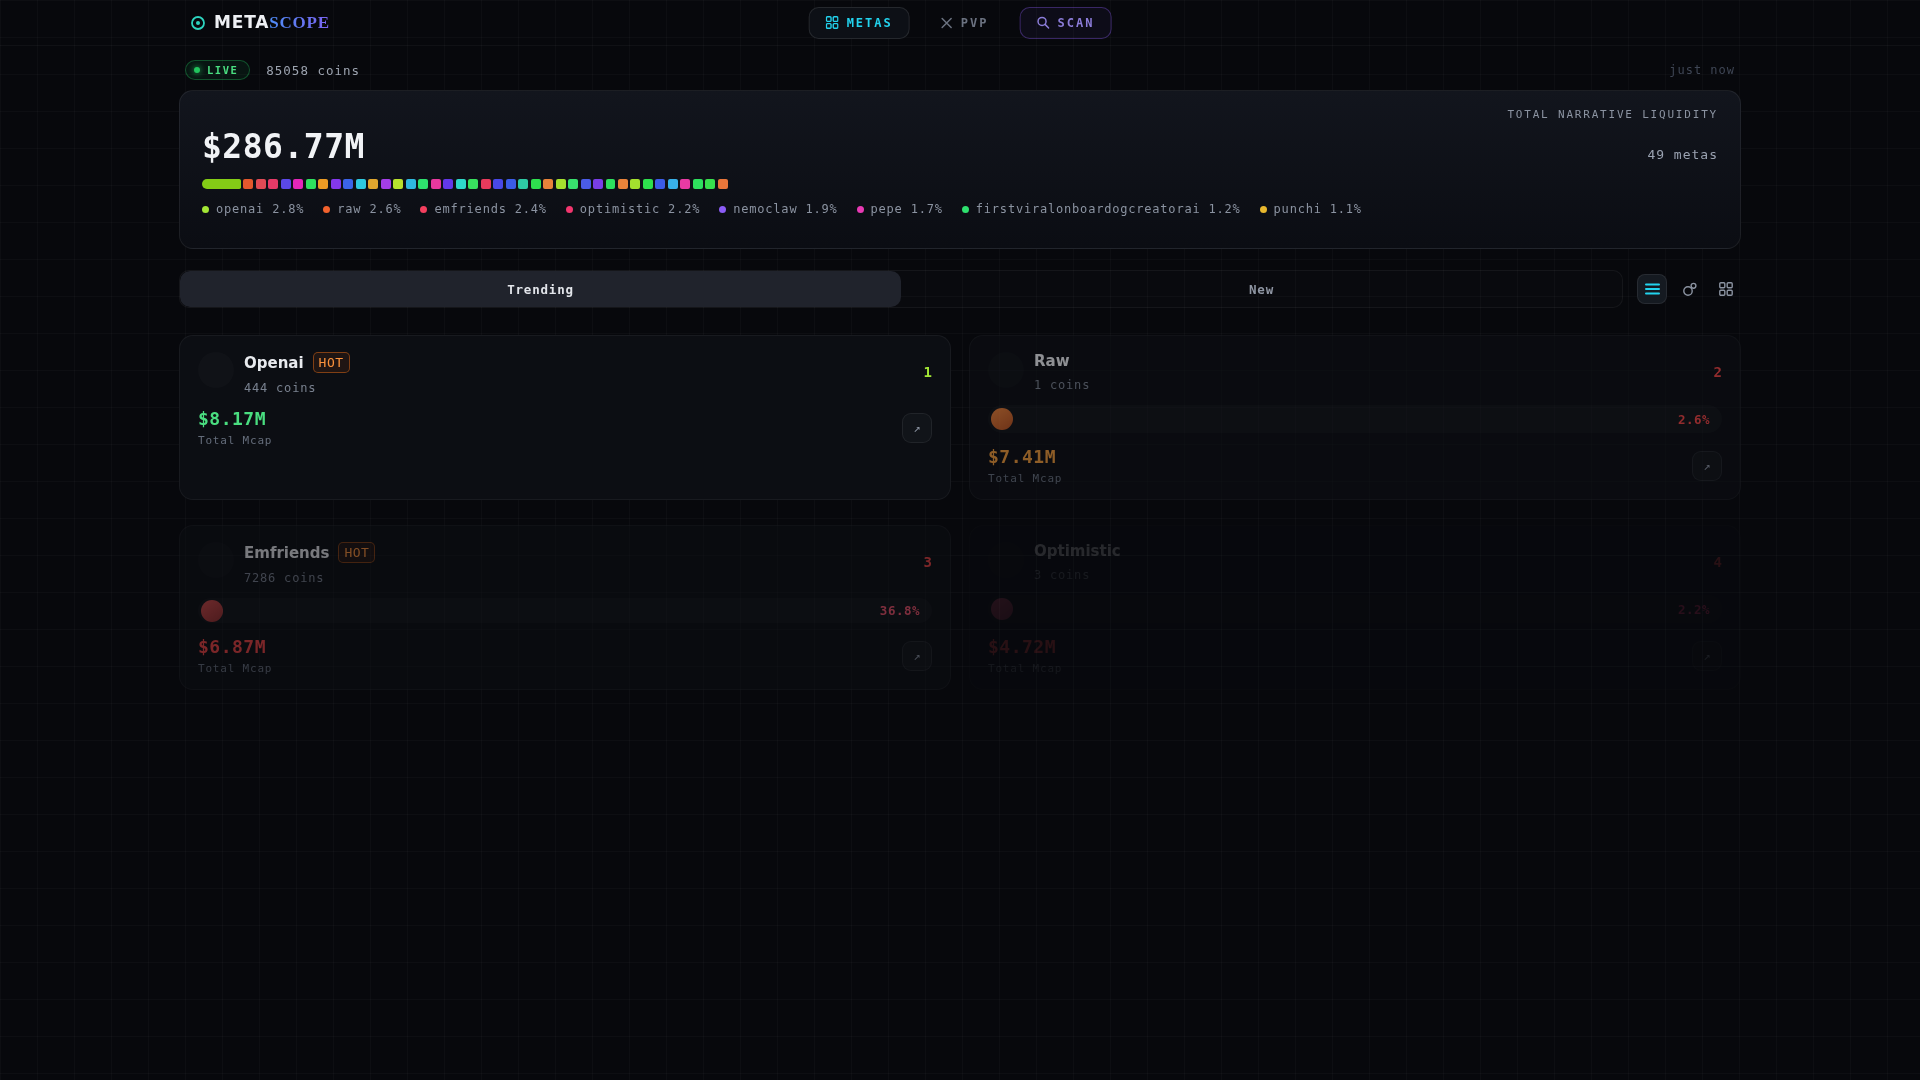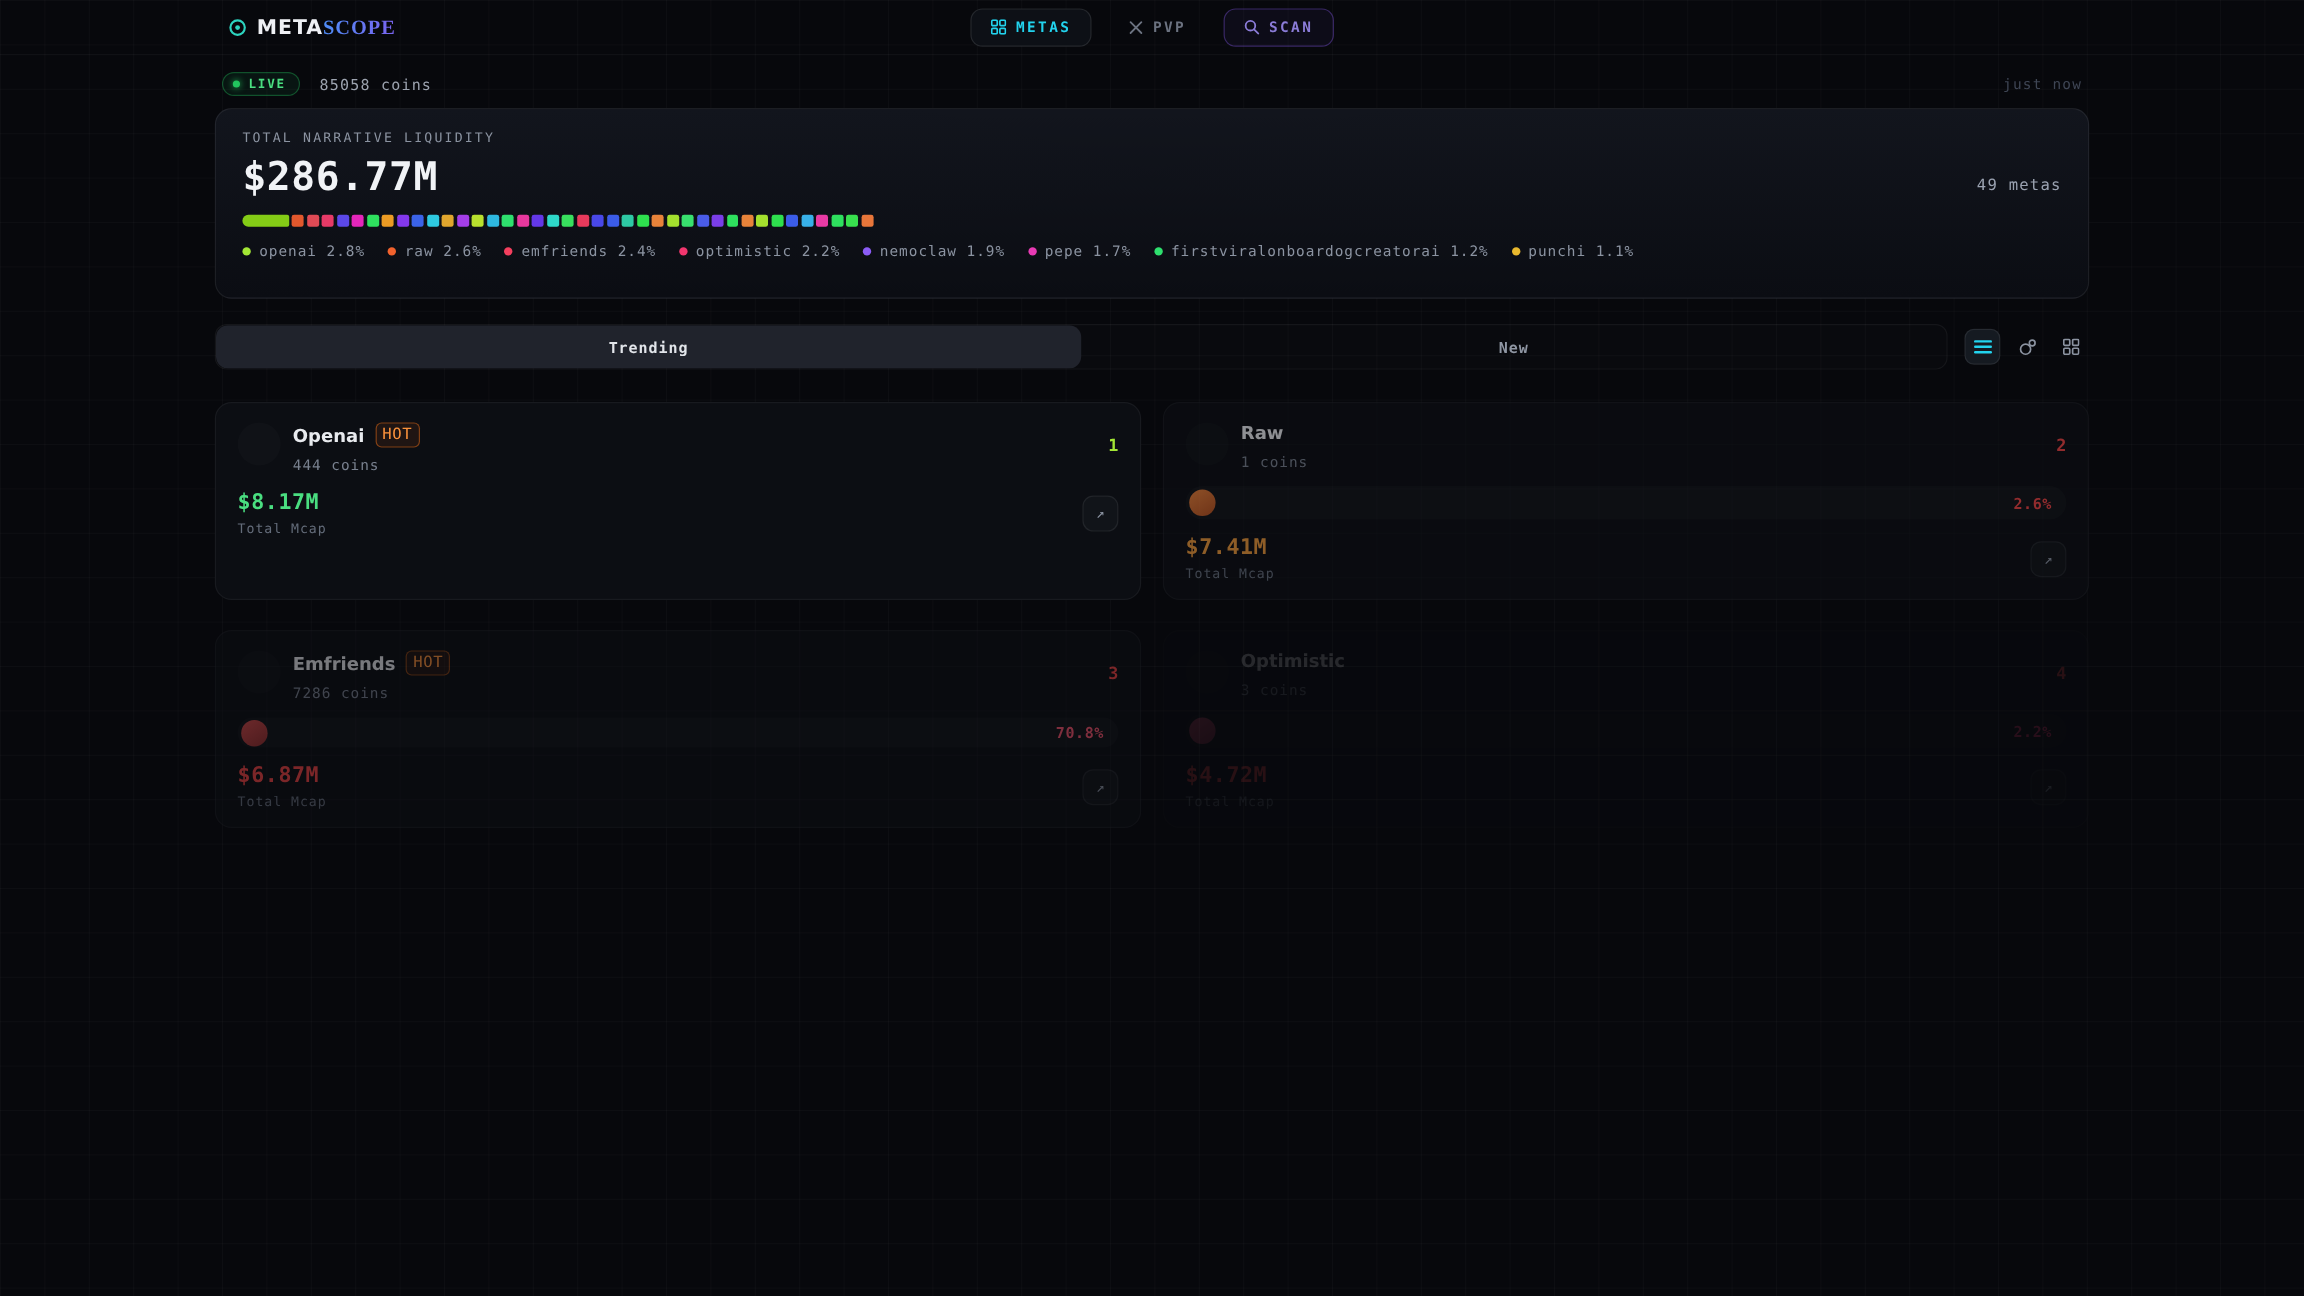--- a/index.html
+++ b/index.html
@@ -52,20 +52,21 @@
     color:#4ade80; font-size:10.5px; font-weight:bold; letter-spacing:1.5px;
   }
   .live-dot { width:6px; height:6px; border-radius:50%; background:#22c55e; box-shadow:0 0 6px #22c55e; }
   .coins-count { font-size:12.5px; color:#9ca3af; letter-spacing:1px; }
   .updated { margin-left:auto; font-size:12px; color:#3f4655; letter-spacing:1px; }
   
   .liquidity-card {
     border:1px solid rgba(255,255,255,0.07); border-radius:14px;
     background:linear-gradient(180deg,#12151d,#0b0d13);
     padding:17px 22px 32px;
+    text-align:right;
   }
   .liq-title { font-size:11px; letter-spacing:1.8px; color:#8b93a1; }
   .liq-row { display:flex; justify-content:space-between; align-items:flex-end; }
   .liq-value { font-size:33px; font-weight:bold; color:#f1f3f6; margin-top:6px; letter-spacing:0.5px; }
   .liq-metas { font-size:13px; color:#9aa2b1; letter-spacing:1px; padding-bottom:4px; }
   .liq-bar { margin-top:13px; width:34.7%; }
   .liq-bar-inner { display:flex; gap:2.5px; height:10px; }
   .seg { flex:1; border-radius:2px; }
   .seg:first-child { flex:3.9; border-radius:6px 2px 2px 6px; }
   .liq-legend { margin-top:13px; display:flex; align-items:center; gap:19px; font-size:12px; color:#8b93a1; letter-spacing:0.8px; }
@@ -360,21 +361,21 @@
           <div class="title-row">
             <span class="card-title">Emfriends</span>
             <span class="hot-badge">HOT</span>
           </div>
           <div class="card-coins">7286 coins</div>
         </div>
         <div class="card-rank">3</div>
       </div>
       <div class="card-bar">
         <span class="card-circle"></span>
-        <span class="card-pct">70.8%</span>
+        <span class="card-pct">36.8%</span>
       </div>
       <div class="card-bottom">
         <div>
           <div class="card-mcap">$6.87M</div>
           <div class="card-mcap-label">Total Mcap</div>
         </div>
         <button class="card-open">↗</button>
       </div>
     </article>
 

